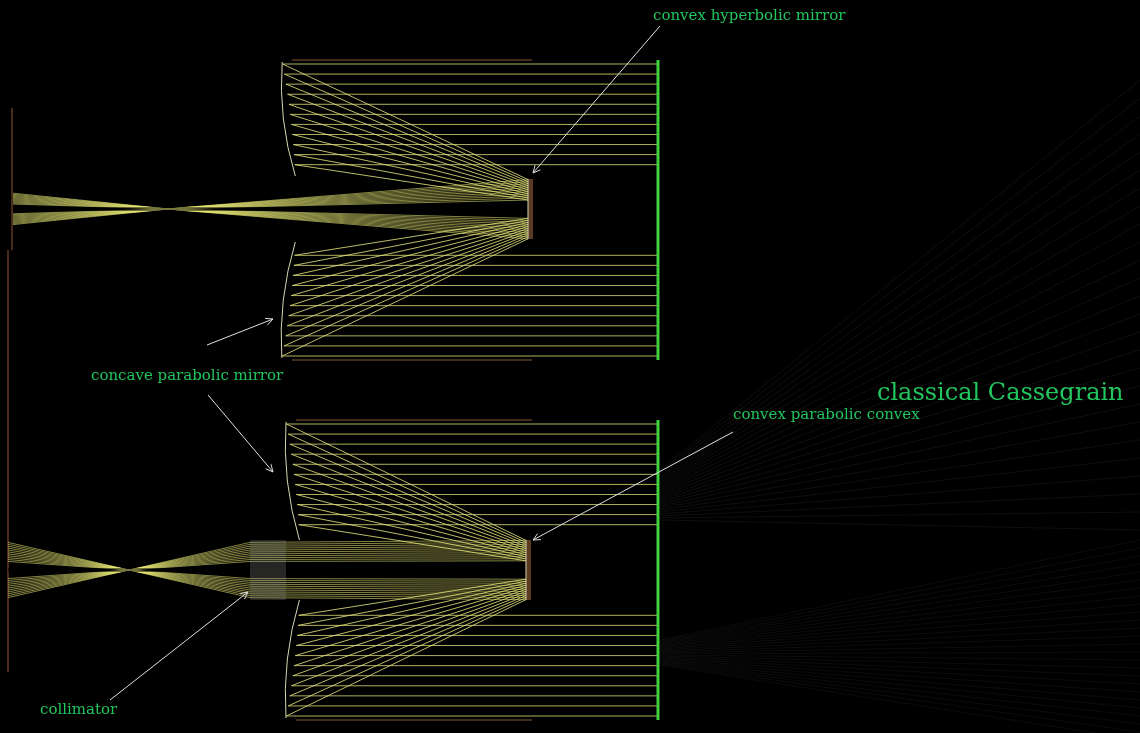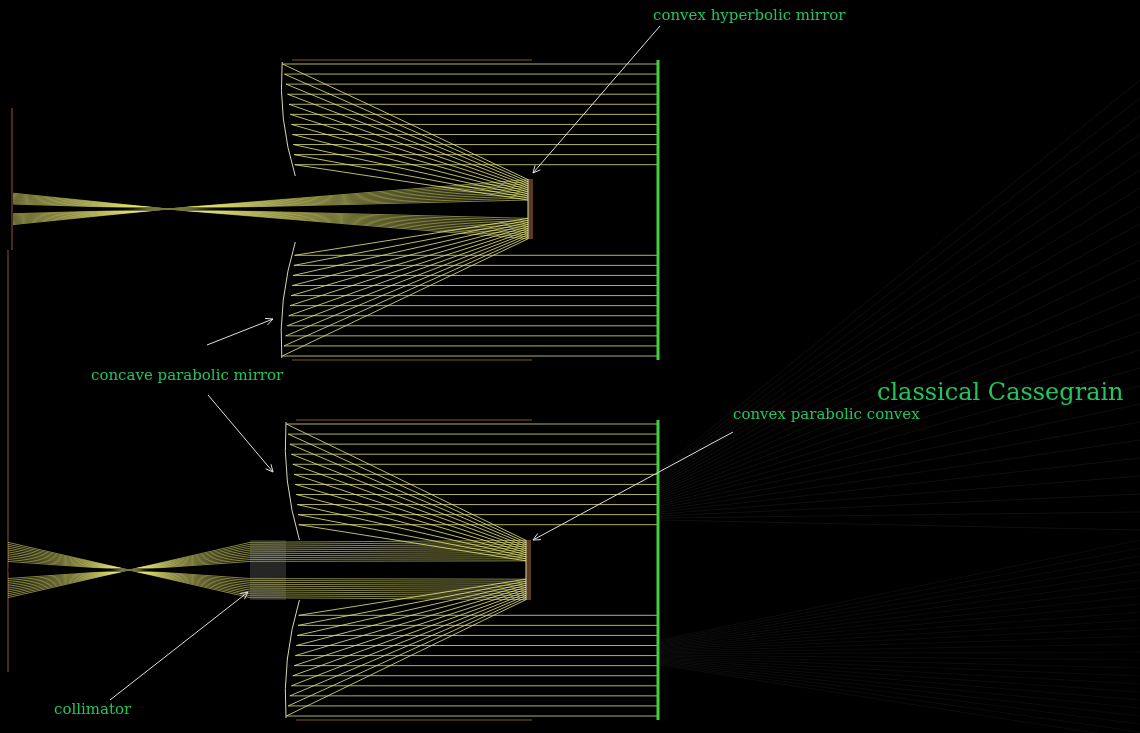--- a/index.html
+++ b/index.html
@@ -276,14 +276,14 @@
       <line x1="733" y1="432" x2="533" y2="540" stroke="#e0e0e0" stroke-width="1"></line>
       <polyline points="537.685078913479,533.5154001222531 533,540 540.9918533371595,539.6390564624022" stroke="#e0e0e0" fill="none" stroke-width="1"></polyline>
       <line x1="110" y1="700" x2="248" y2="592" stroke="#e0e0e0" stroke-width="1"></line>
       <polyline points="244.47173004771008,599.1799241739567 248,592 240.18256441236156,593.6993236399003" stroke="#e0e0e0" fill="none" stroke-width="1"></polyline>
     </g>
 </svg>
 
 <div class="label lbl-sm" style="left:653px; top:6px;">convex hyperbolic mirror</div>
 <div class="label lbl-sm" style="left:54px; top:366px;margin-left:37px;">concave parabolic mirror</div>
 <div class="label lbl-sm" style="left:733px; top:405px;">convex parabolic convex</div>
-<div class="label lbl-sm" style="left:54px; top:700px;">collimator</div>
+<div class="label lbl-sm" style="left:40px; top:700px;">collimator</div>
 <div class="label lbl-lg" style="left:877px; top:334px;margin-top:44px;">classical Cassegrain</div>
 
 </body></html>

